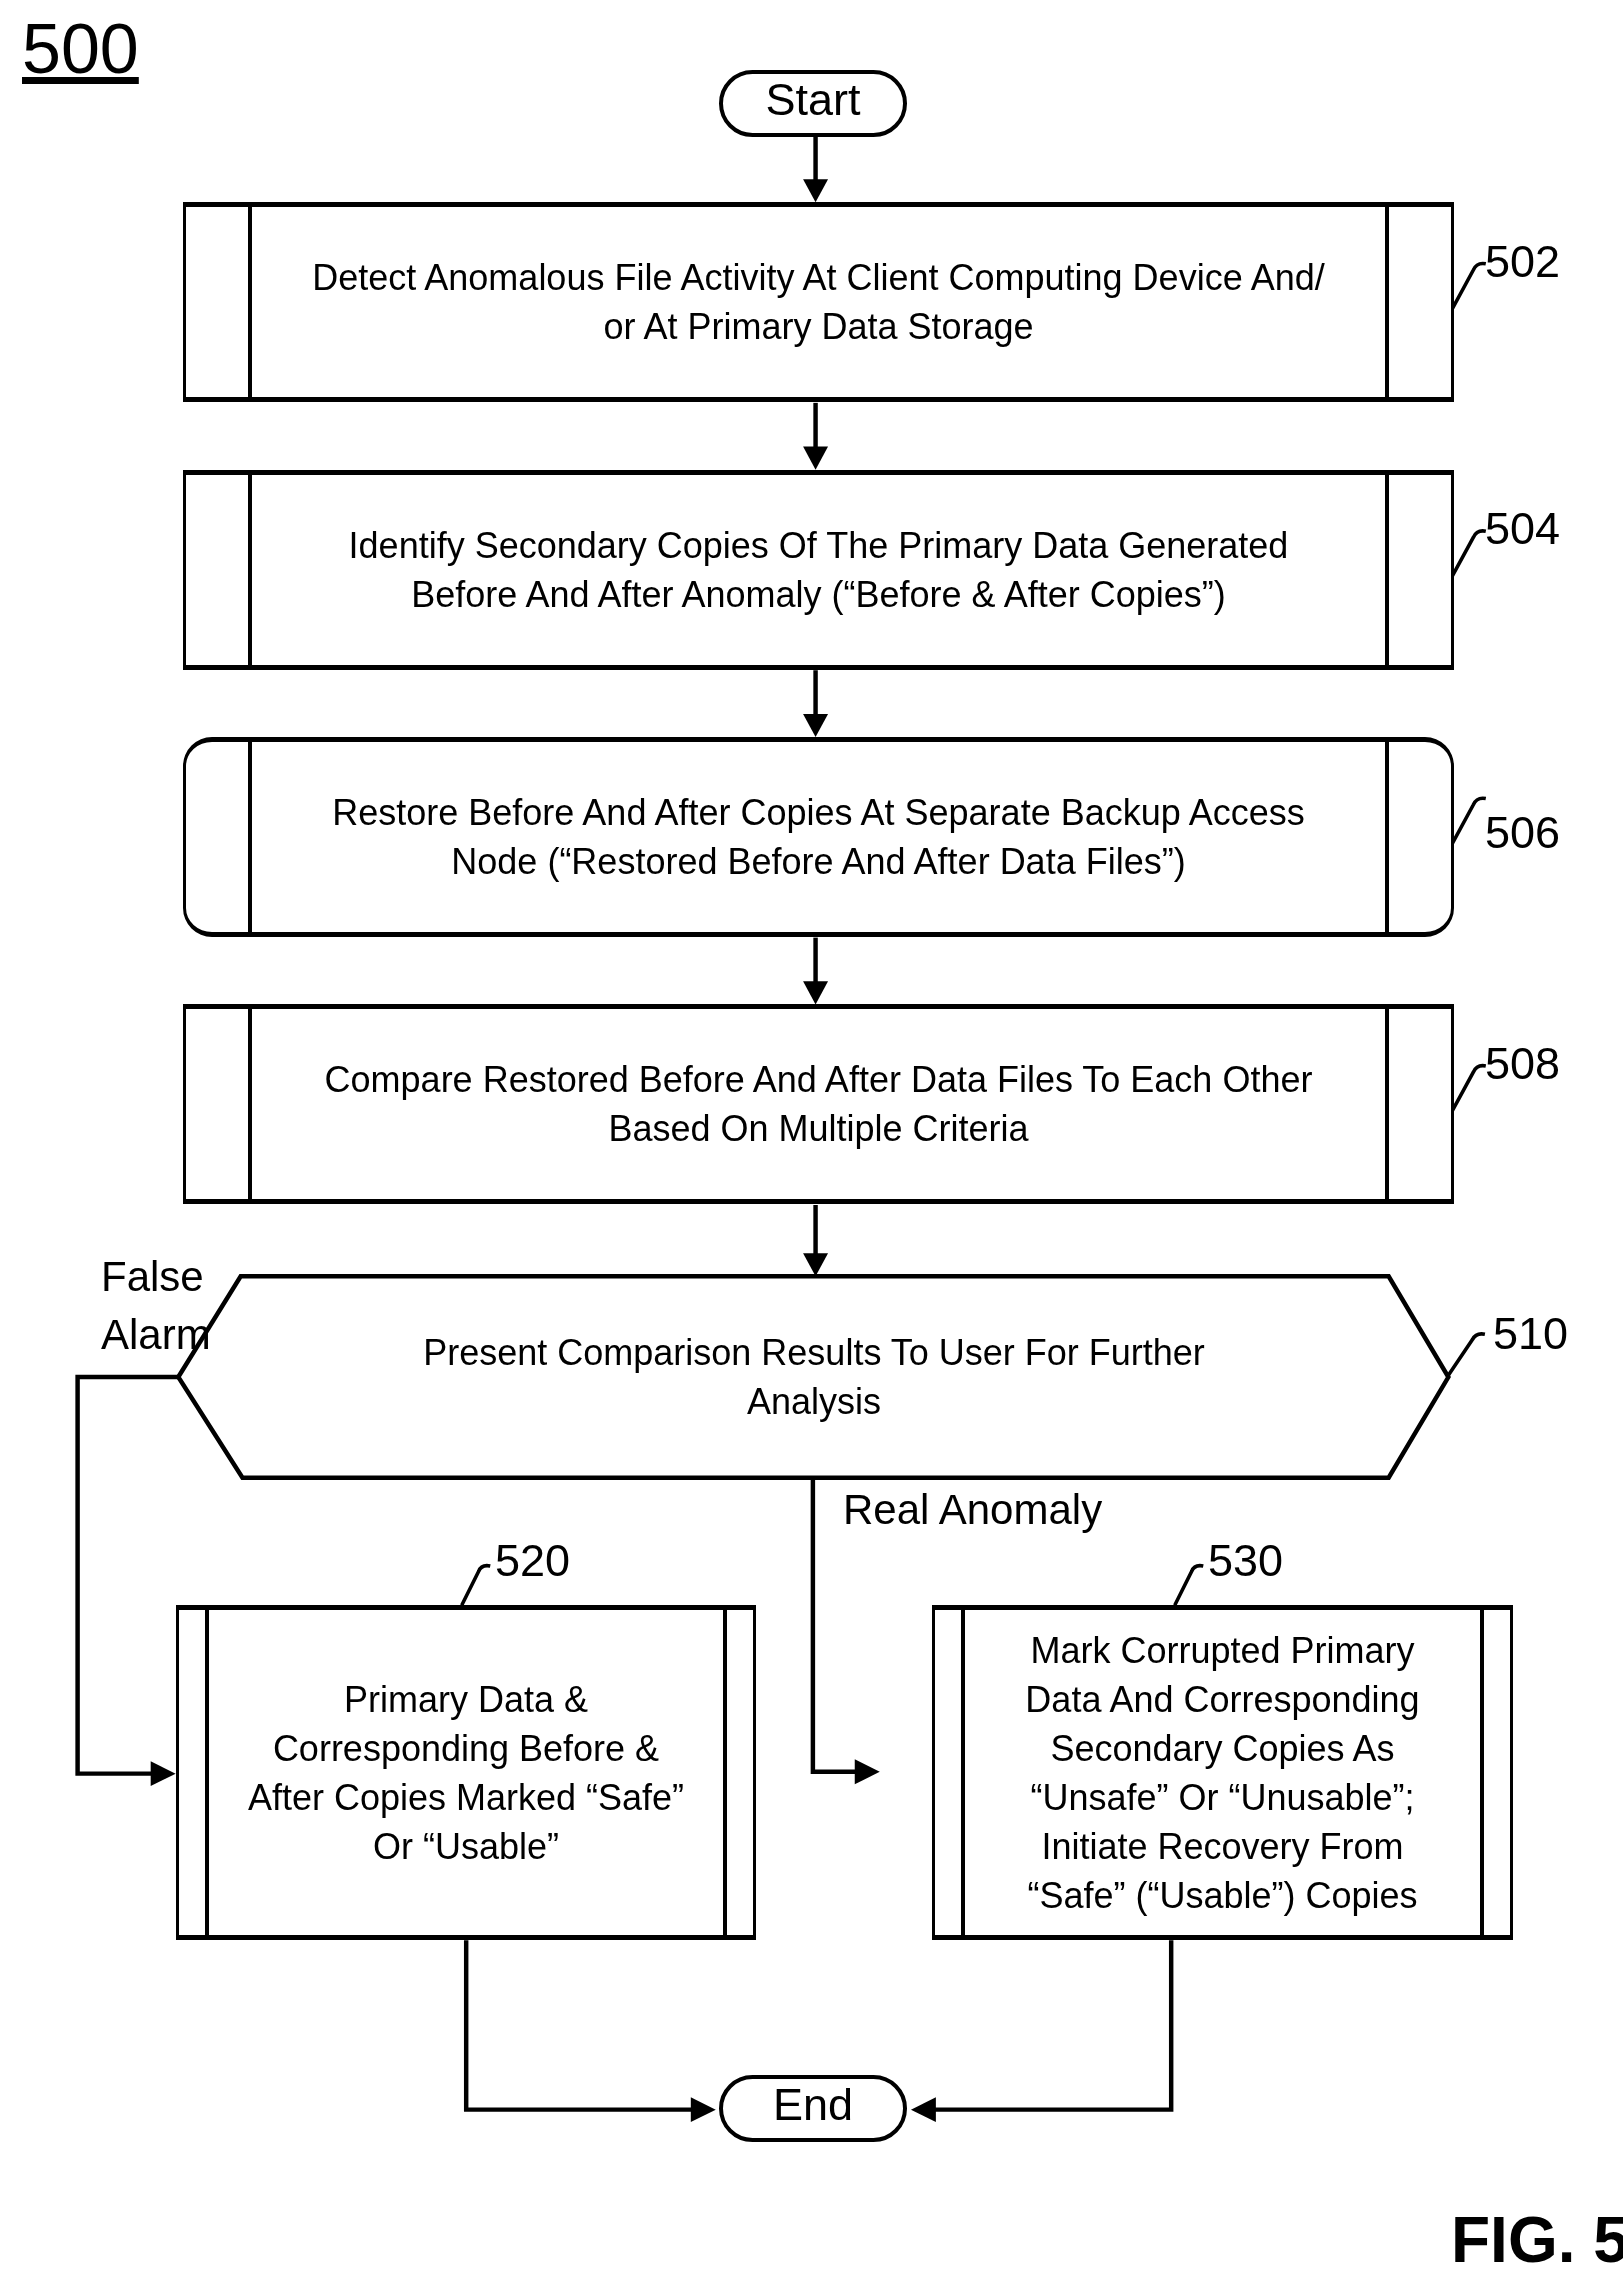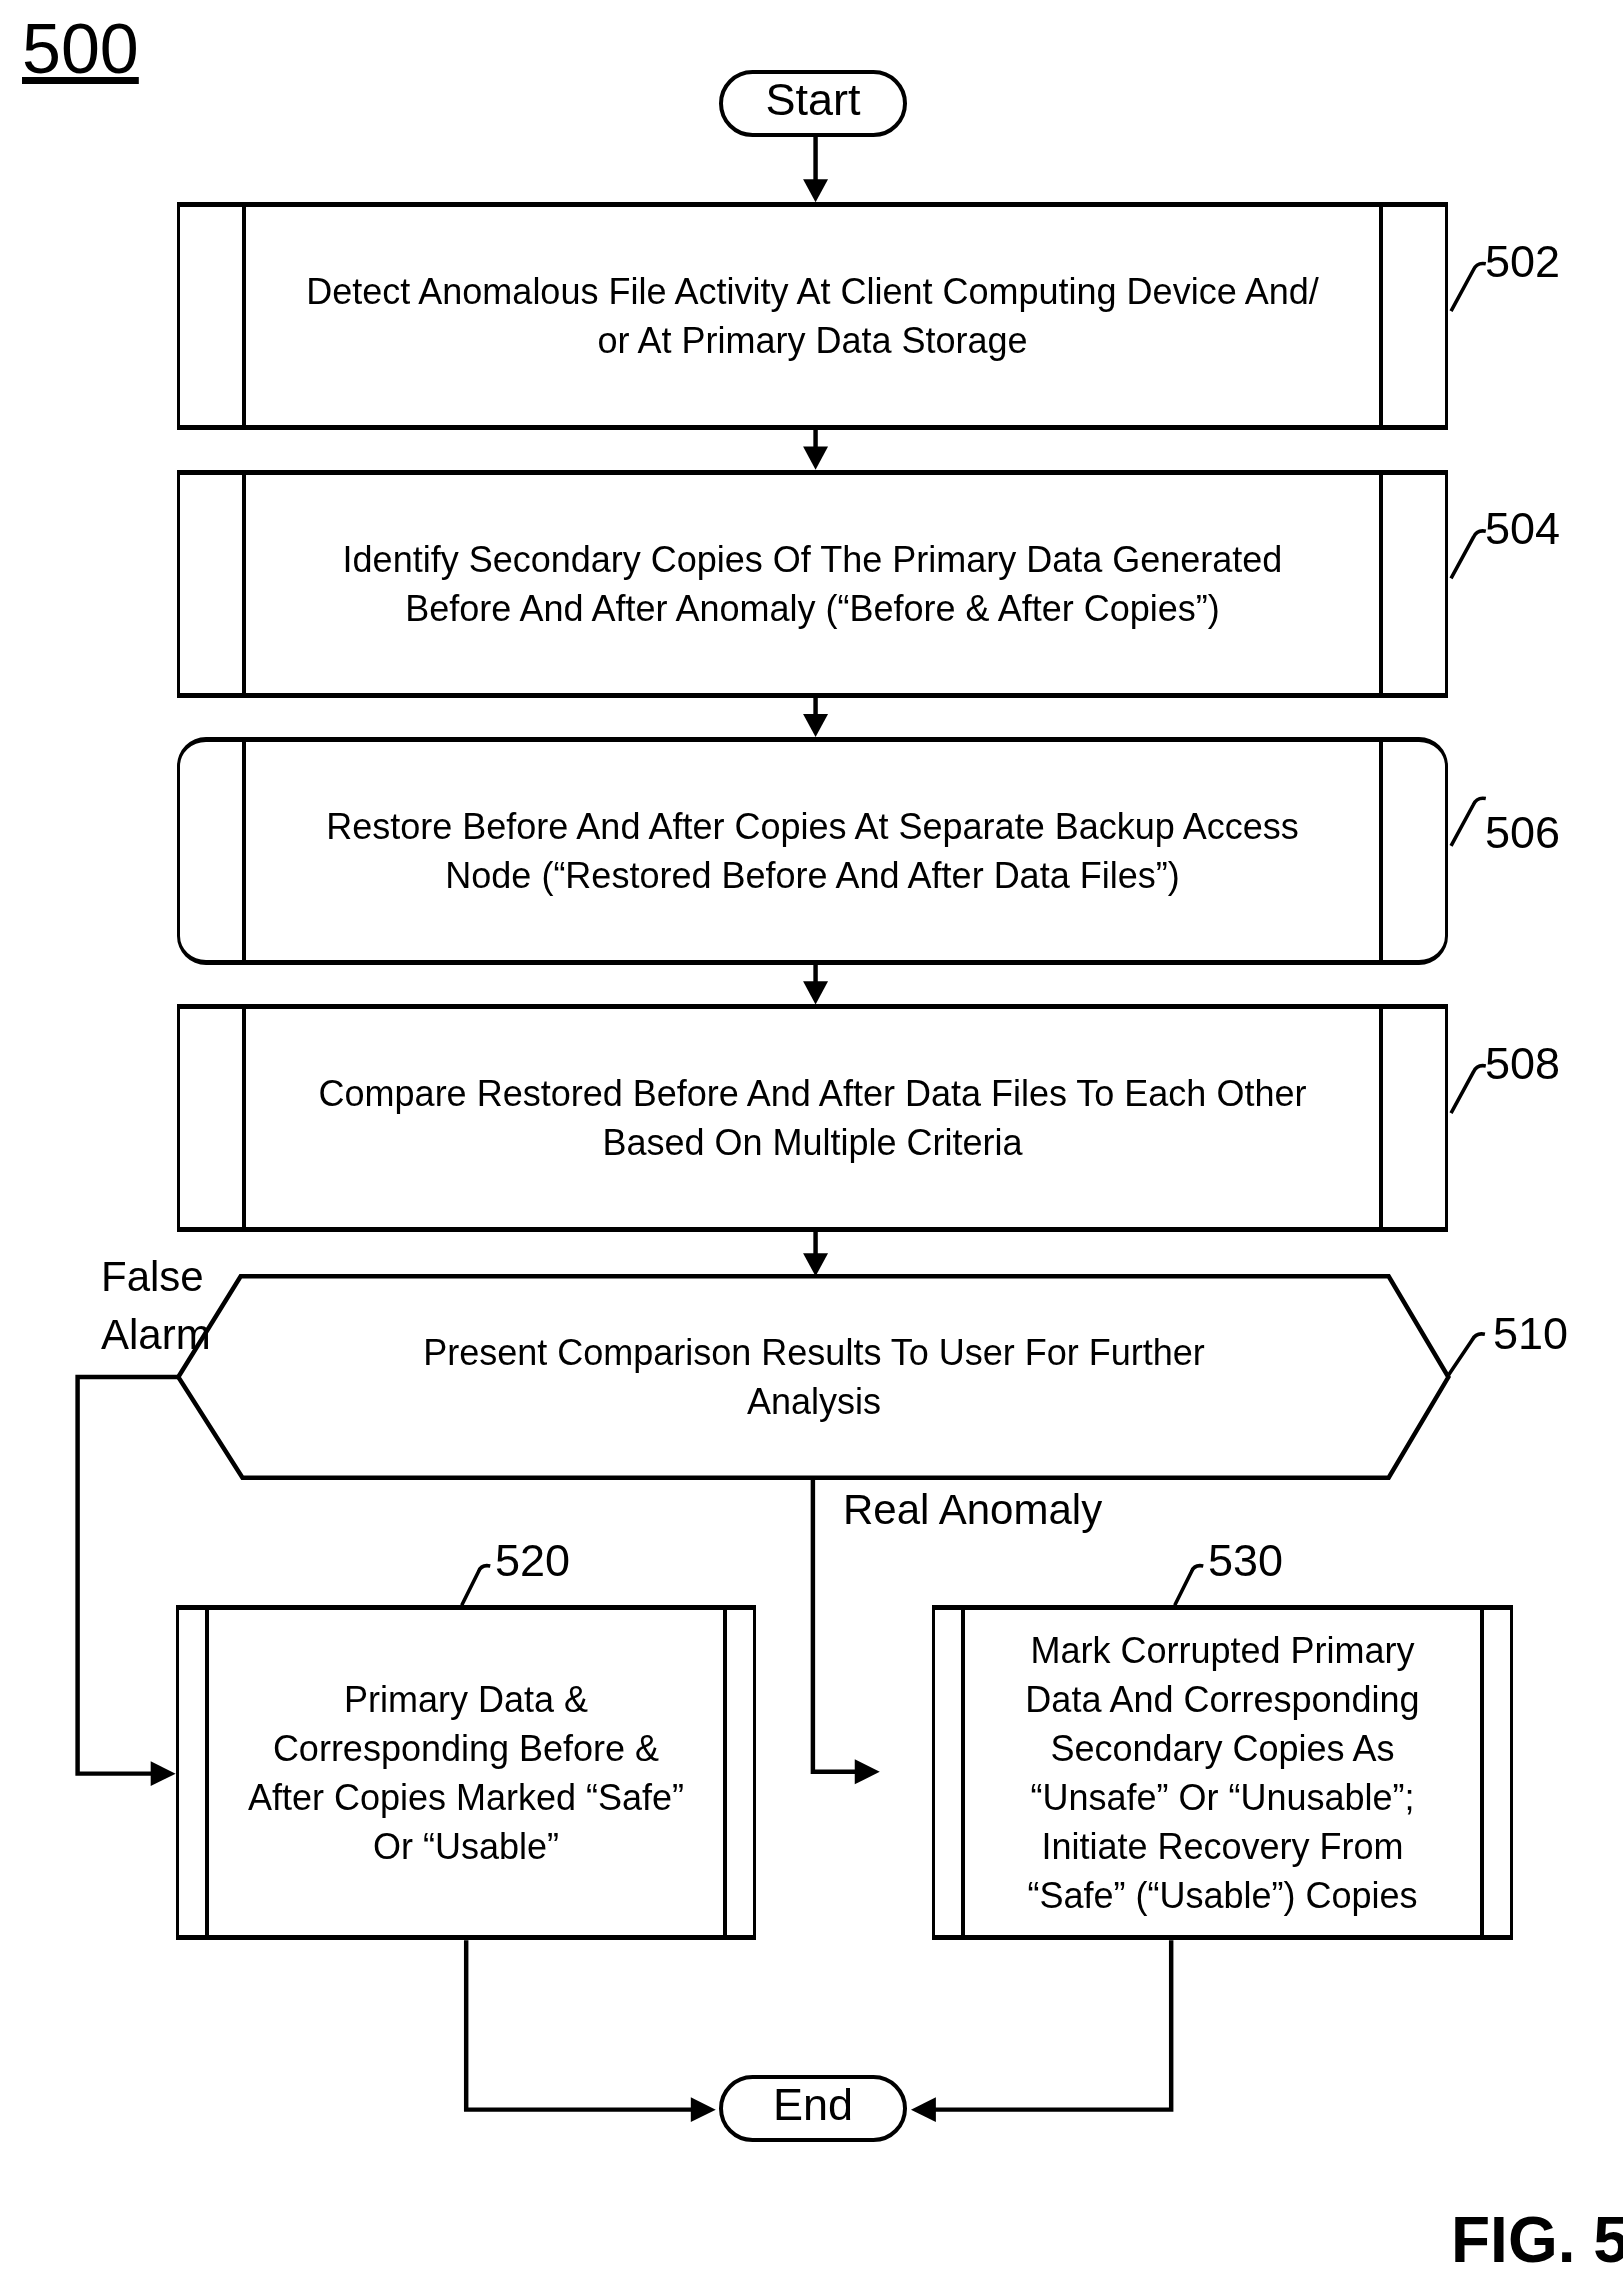--- a/index.html
+++ b/index.html
@@ -44,21 +44,21 @@
   .terminal.end   { left: 719px; top: 2075px; }
   .pbox {
     position: absolute;
     box-sizing: border-box;
     background: #fff;
     border: 5.3px solid #000;
     border-left-width: 3.6px;
     border-right-width: 3.6px;
     z-index: 2;
   }
-  .pbox.wide { left: 177px; width: 1271px; height: 228px; }
+  .pbox.wide { left: 183px; width: 1271px; height: 200px; }
   .pbox.s502 { top: 202px; }
   .pbox.s504 { top: 470px; }
   .pbox.s506 { top: 737px; border-radius: 29px; }
   .pbox.s508 { top: 1004px; }
   .pbox.small { width: 580px; height: 335px; top: 1605px; }
   .pbox.s520 { left: 176px; }
   .pbox.s530 { left: 932px; width: 581px; }
   .dbar {
     position: absolute;
     top: 0; bottom: 0;

